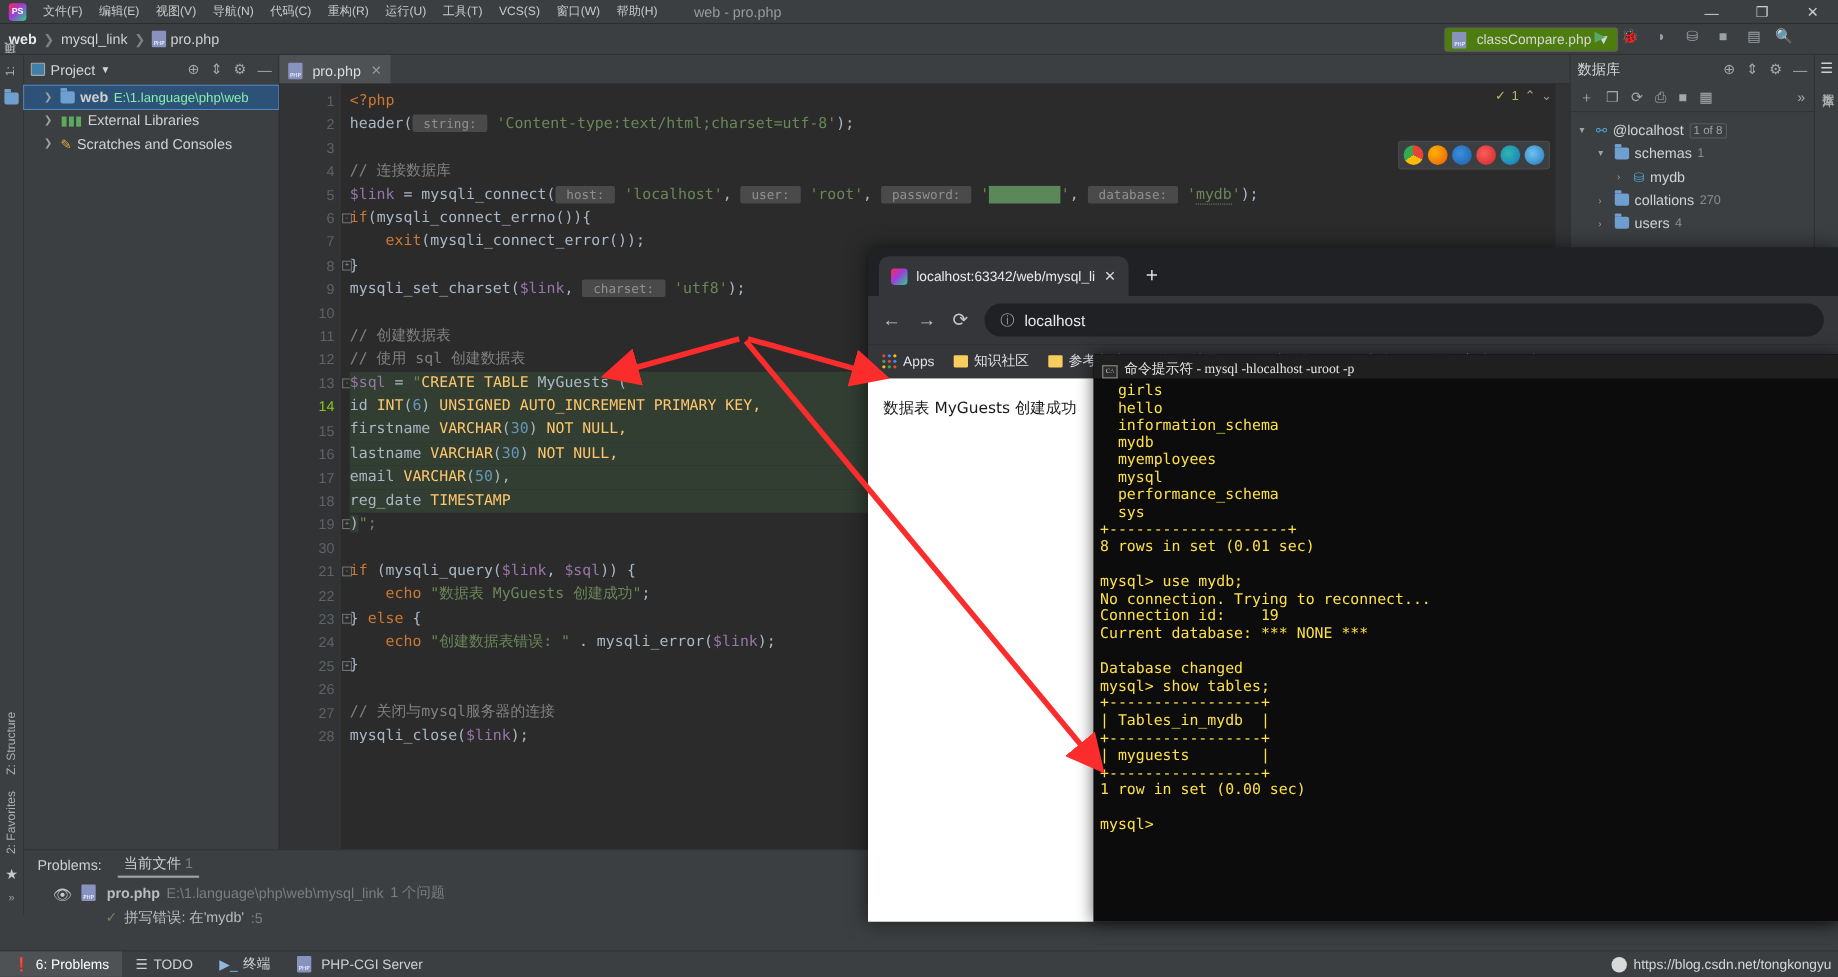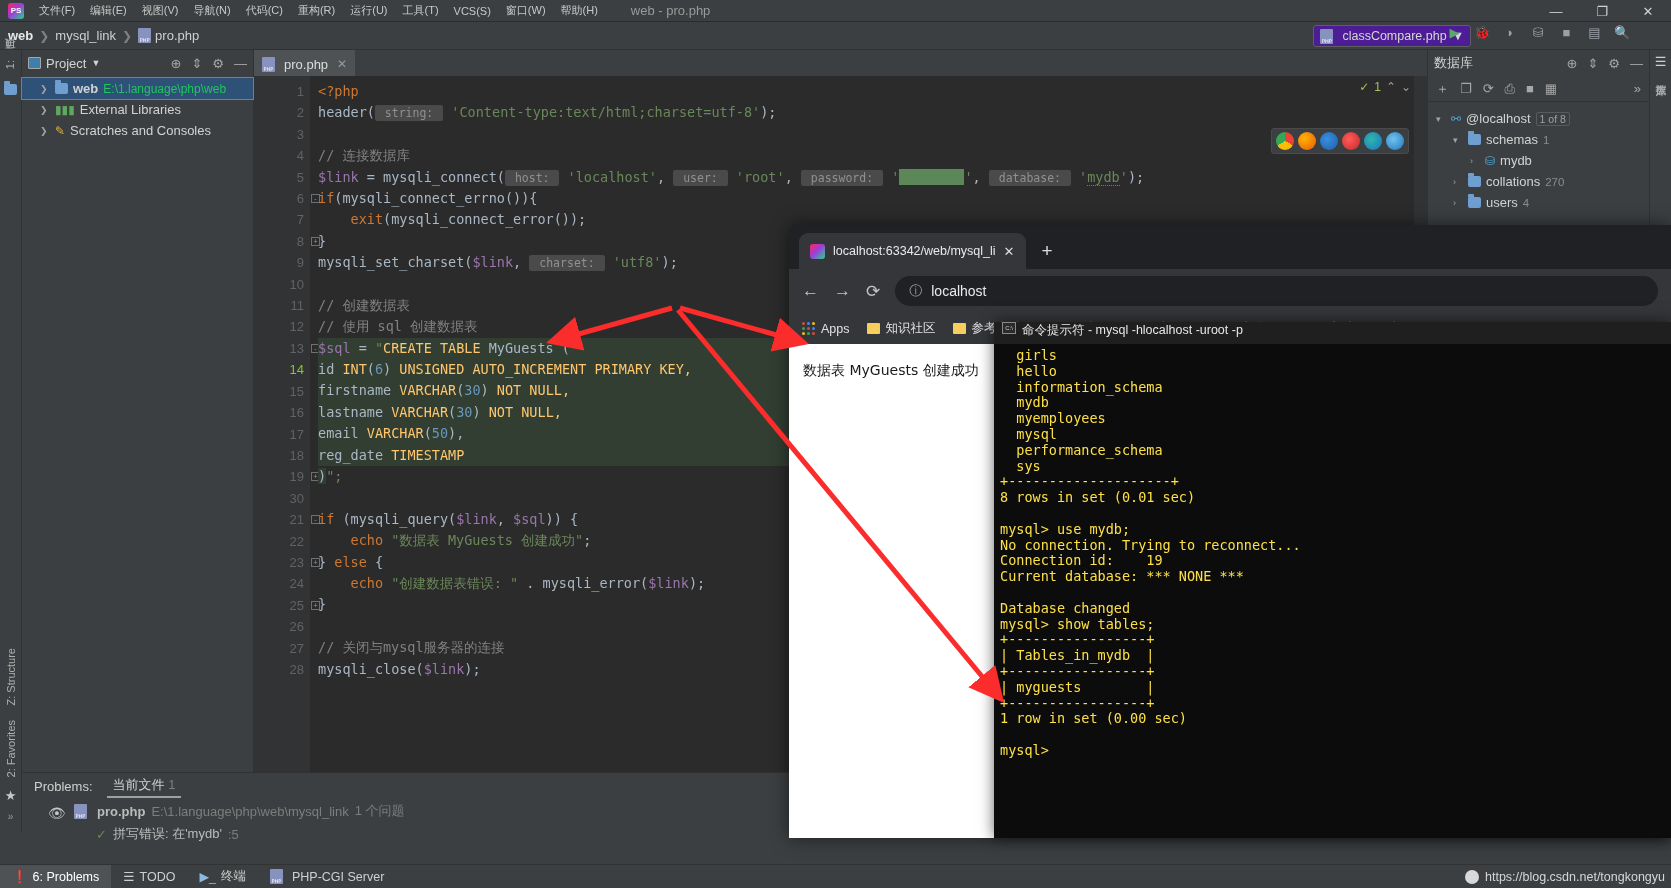--- a/index.html
+++ b/index.html
@@ -34,21 +34,21 @@
             padding-left:8px; border-bottom:1px solid #323232; position:relative; }
   .crumb { display:flex; align-items:center; font-size:13px; color:#cfcfcf; }
   .crumb.bold { font-weight:bold; color:#e8e8e8; }
   .sep { color:#808080; margin:0 6px; font-size:12px; }
   .phpicon { width:13px; height:15px; background:#8892bf; border-radius:1px;
              display:inline-block; margin-right:4px; position:relative; }
   .phpicon:after { content:"PHP"; position:absolute; bottom:0px; left:0; right:0;
             font-size:5px; text-align:center; color:#fff; font-family:"DejaVu Sans",sans-serif; }
   .runcfg { position:absolute; right:200px; top:3px; height:22px;
             border:1px solid #5e6060; border-radius:3px; display:flex; align-items:center;
-            padding:0 6px; gap:5px; font-size:12.5px; color:#d6d6d6; background:#4c1d95; }
+            padding:0 6px; gap:5px; font-size:12.5px; color:#d6d6d6; background:#4d7c0f; }
   .runbar { position:absolute; right:40px; top:2px; display:flex; align-items:center; gap:11px; }
   .ricon { width:17px; height:17px; display:flex; align-items:center; justify-content:center;
            font-size:13px; color:#9aa0a6; }
 
   
   .body-row { position:absolute; top:50px; left:0; right:0; bottom:56px; display:flex; }
 
   
   .leftstrip { width:22px; background:#3c3f41; border-right:1px solid #323232;
                display:flex; flex-direction:column; justify-content:space-between;
@@ -64,21 +64,21 @@
   .panelhdr .ttl { font-size:13px; color:#d4d4d4; display:flex; align-items:center; gap:5px;}
   .sqicon { width:13px; height:12px; border:1.5px solid #a6a6a6; background:#3f7fa8; border-radius:1px;}
   .hicons { margin-left:auto; display:flex; gap:10px; align-items:center; color:#a7a7a7; font-size:13px; }
   .tree { padding-top:2px; font-size:13px; }
   .trow { height:21px; display:flex; align-items:center; gap:5px; padding-left:18px; color:#d2d2d2; }
   .trow.sel { background:#2d5177; outline:1px solid #4a88c7; }
   .arrow { width:10px; color:#a2a2a2; font-size:9px; }
   .folder { width:13px; height:11px; background:#6e9fd0; border-radius:1px 2px 2px 2px; position:relative; }
   .folder:before { content:""; position:absolute; top:-3px; left:0; width:6px; height:3px;
                    background:#6e9fd0; border-radius:1px 1px 0 0; }
-  .tpath { color:#22c55e; font-size:12px; }
+  .tpath { color:#86efac; font-size:12px; }
 
   
   .editorwrap { flex:1; display:flex; flex-direction:column; background:#2b2b2b; min-width:0;}
   .tabstrip { height:26px; background:#3c3f41; display:flex; align-items:flex-end; }
   .etab { height:26px; background:#4e5254; display:flex; align-items:center; gap:5px;
           padding:0 8px; font-size:13px; color:#dcdcdc; border-top:2px solid #4e5254; }
   .etab .x { color:#9a9a9a; font-size:12px; margin-left:4px; }
   .editorbody { flex:1; display:flex; position:relative; overflow:hidden; background:#2b2b2b; }
   .gutter { width:56px; background:#313335; color:#606366; text-align:right;
             padding-top:5px; font-size:13px; line-height:21.4px; user-select:none; flex:0 0 56px;}
@@ -167,22 +167,22 @@
   .bfolder { width:13px; height:11px; background:#f7cd5e; border-radius:1px; }
   .appsdots { display:grid; grid-template-columns:repeat(3,3px); gap:2px; }
   .appsdots i { width:3px; height:3px; border-radius:50%; display:block; }
   .cviewport { background:#ffffff; height:100%; }
   .pagetext { padding:18px 14px; font-size:14px; color:#1a1a1a;
               font-family:"DejaVu Sans","Liberation Sans",sans-serif; }
 
   
   #cmd { position:absolute; left:994px; top:322px; width:677px; height:516px;
          background:#0c0c0c; overflow:hidden; box-shadow:0 0 14px rgba(0,0,0,.6); }
-  .cmdtitle { height:22px; background:#1f1f1f; display:flex; align-items:flex-start; gap:6px;
-              padding:0 8px; font-size:12.5px; color:#e6e6e6; }
+  .cmdtitle { height:22px; background:#1f1f1f; display:flex; align-items:flex-end; gap:6px;
+              padding:0 8px; font-size:12.5px; color:#e6e6e6;font-family:Liberation Serif, serif; }
   .cmdicon { width:14px; height:12px; background:#2b2b2b; border:1px solid #8a8a8a;
              font-size:6px; color:#cfcfcf; display:flex; align-items:center; justify-content:center;}
   .cmdbody { padding:4px 4px 0 6px; color:#fde047; font-size:13.5px; line-height:15.8px;
              font-family:"DejaVu Sans Mono","Liberation Mono",monospace; white-space:pre; }
 
   
   #arrows { position:absolute; inset:0; pointer-events:none; }
 
   
   .watermark { position:absolute; right:6px; bottom:4px; display:flex; align-items:center;

